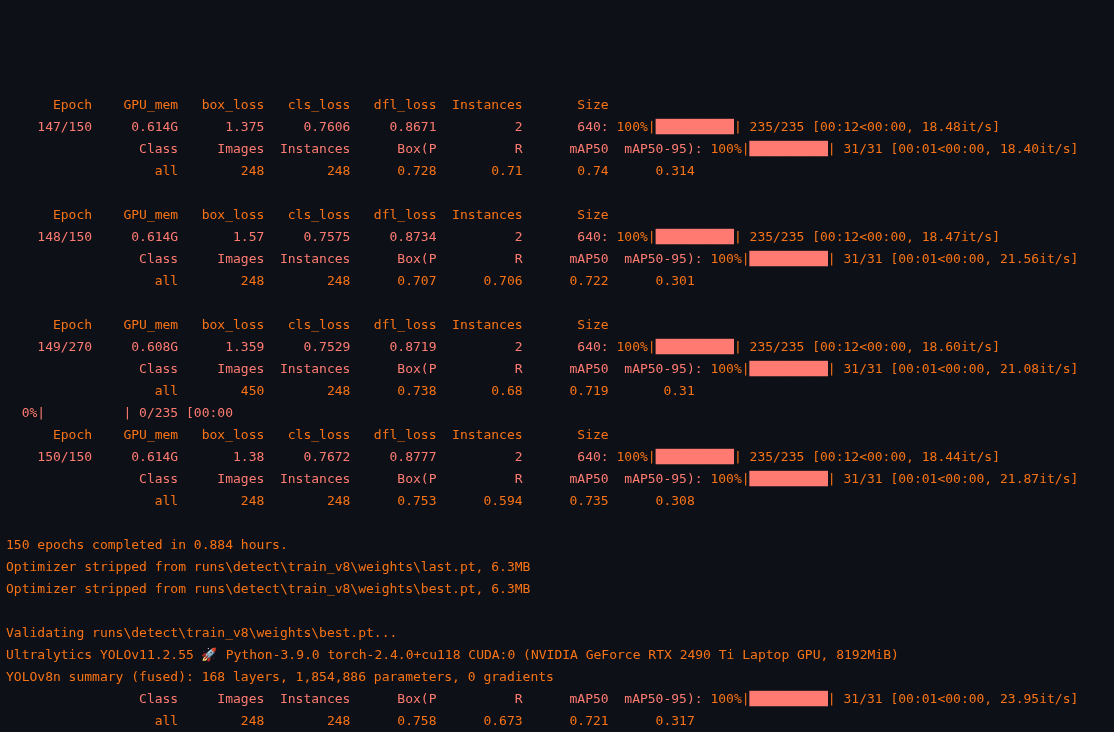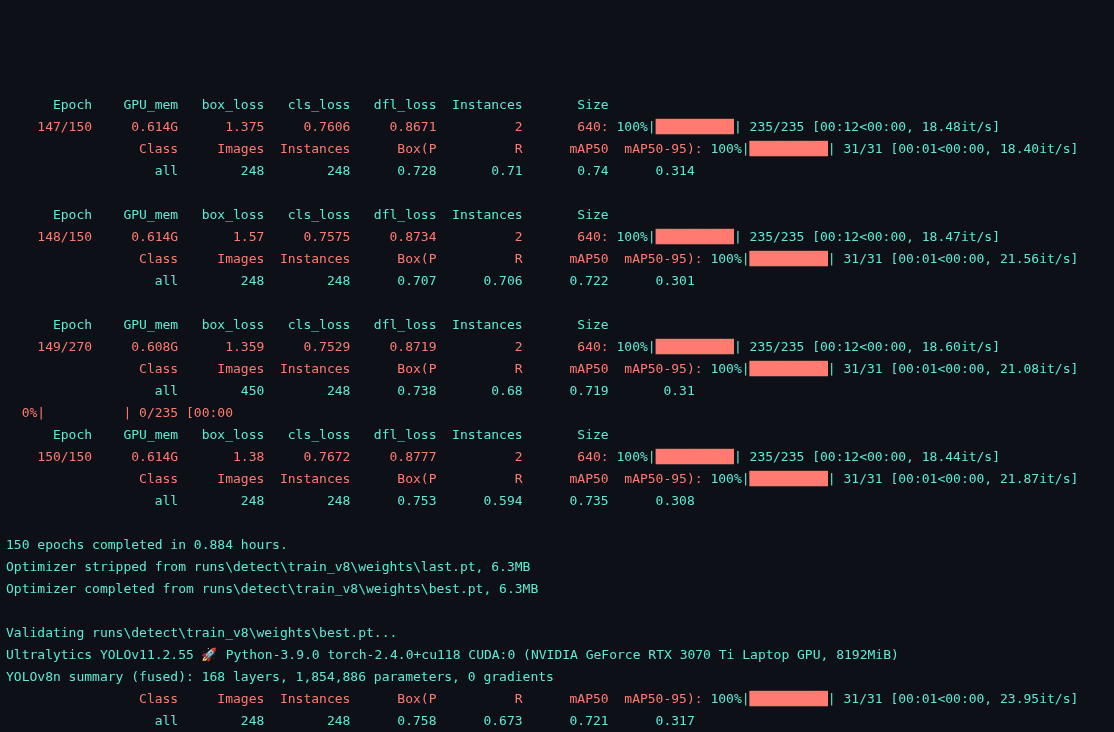--- a/index.html
+++ b/index.html
@@ -8,21 +8,21 @@
     font-family: "Menlo", "Consolas", "DejaVu Sans Mono", monospace;
     font-size: 13px;
     line-height: 22px;
     margin: 0;
     padding: 6px 6px 10px 6px;
     white-space: pre;
     width: 1114px;
     box-sizing: border-box;
     overflow: hidden;
   }
-  .w { color: #5eead4; }
+  .w { color: #f97316; }
   .r { color: #ff7b72; }
   .bar { background: #ff7b72; color: #ff7b72; }
   .rocket::before { content: "🚀"; }
 </style>
 </head>
 <body>
 
 
 
 <div id="out"><span class="w">      Epoch    GPU_mem   box_loss   cls_loss   dfl_loss  Instances       Size</span>
@@ -40,24 +40,24 @@
 <span class="r">                 Class     Images  Instances      Box(P          R      mAP50  mAP50-95):</span><span class="w"> 100%|</span><span class="bar">██████████</span><span class="w">| 31/31 [00:01&lt;00:00, 21.08it/s]</span>
 <span class="w">                   all        450        248      0.738       0.68      0.719       0.31</span>
 <span class="r">  0%|          | 0/235 [00:00
 <span class="w">      Epoch    GPU_mem   box_loss   cls_loss   dfl_loss  Instances       Size</span>
 <span class="r">    150/150     0.614G       1.38     0.7672     0.8777          2       640:</span><span class="w"> 100%|</span><span class="bar">██████████</span><span class="w">| 235/235 [00:12&lt;00:00, 18.44it/s]</span>
 <span class="r">                 Class     Images  Instances      Box(P          R      mAP50  mAP50-95):</span><span class="w"> 100%|</span><span class="bar">██████████</span><span class="w">| 31/31 [00:01&lt;00:00, 21.87it/s]</span>
 <span class="w">                   all        248        248      0.753      0.594      0.735      0.308</span>
 
 <span class="w">150 epochs completed in 0.884 hours.</span>
 <span class="w">Optimizer stripped from runs\detect\train_v8\weights\last.pt, 6.3MB</span>
-<span class="w">Optimizer completed from runs\detect\train_v8\weights\best.pt, 6.3MB</span>
+<span class="w">Optimizer stripped from runs\detect\train_v8\weights\best.pt, 6.3MB</span>
 
 <span class="w">Validating runs\detect\train_v8\weights\best.pt...</span>
-<span class="w">Ultralytics YOLOv11.2.55 </span><span class="rocket"></span><span class="w"> Python-3.9.0 torch-2.4.0+cu118 CUDA:0 (NVIDIA GeForce RTX 3070 Ti Laptop GPU, 8192MiB)</span>
+<span class="w">Ultralytics YOLOv11.2.55 </span><span class="rocket"></span><span class="w"> Python-3.9.0 torch-2.4.0+cu118 CUDA:0 (NVIDIA GeForce RTX 2490 Ti Laptop GPU, 8192MiB)</span>
 <span class="w">YOLOv8n summary (fused): 168 layers, 1,854,886 parameters, 0 gradients</span>
 <span class="r">                 Class     Images  Instances      Box(P          R      mAP50  mAP50-95):</span><span class="w"> 100%|</span><span class="bar">██████████</span><span class="w">| 31/31 [00:01&lt;00:00, 23.95it/s]</span>
 <span class="w">                   all        248        248      0.758      0.673      0.721      0.317</span>
 
 
 
 
 </span></div>
 
 

